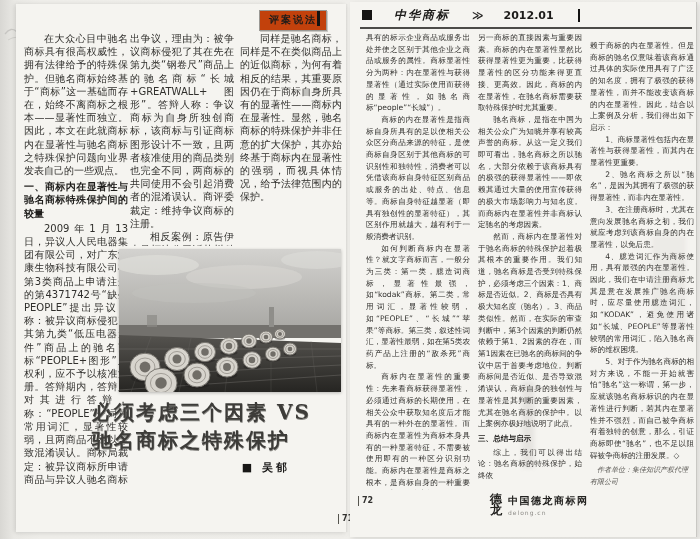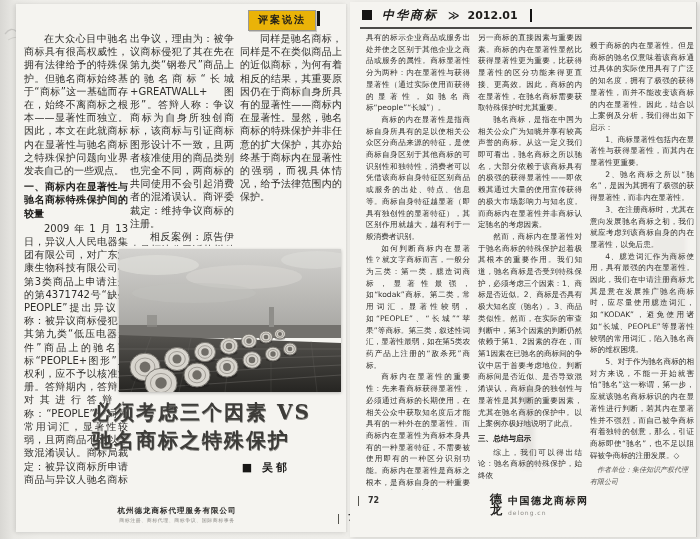--- a/index.html
+++ b/index.html
@@ -7,25 +7,25 @@
     width:700px;height:539px;position:relative;overflow:hidden;
     background:linear-gradient(90deg,#d8d7d3 0,#e9e8e4 14px,#eeede9 40px,#f0efeb 100%);
     font-family:"DejaVu Sans",sans-serif;color:#2e2d2b;
   }
   .page{position:absolute;background:#f5f4f0;}
   .page-left{left:16px;top:4px;width:330px;height:528px;
     box-shadow:-2px 0 4px rgba(0,0,0,.08),0 2px 5px rgba(0,0,0,.06);}
   .page-right{left:350px;top:2px;width:346px;height:535px;
     box-shadow:2px 2px 5px rgba(0,0,0,.10);border-right:1px solid #c9c8c4;}
   
-  .tagbox{position:absolute;left:232px;top:6px;padding:2px 9px 3px;
-    background:#eab308;border:1px solid #9a9995;font-size:10px;font-weight:bold;
+  .tagbox{position:absolute;left:243px;top:6px;padding:2px 9px 3px;
+    background:#c2410c;border:1px solid #9a9995;font-size:10px;font-weight:bold;
     color:#1d1c1a;letter-spacing:2px;box-shadow:1px 1px 0 #c9c8c4;}
   .tagbar{position:absolute;left:301px;top:7px;width:3px;height:15px;background:#141312;}
-  .mag-header{position:absolute;left:12px;top:5px;height:16px;display:flex;align-items:center;gap:10px;}
+  .mag-header{position:absolute;left:12px;top:5px;height:16px;display:flex;align-items:center;gap:22px;}
   .mag-square{width:10px;height:10px;background:#161514;}
   .mag-brand{font-family:"DejaVu Serif",serif;font-style:italic;font-weight:bold;
     font-size:12px;color:#1c1b19;letter-spacing:2px;}
   .mag-sep{font-size:11px;font-weight:bold;color:#2a2927;letter-spacing:-2px;}
   .mag-issue{font-size:11px;font-weight:bold;color:#1c1b19;}
   .mag-endbar{width:2px;height:13px;background:#141312;margin-left:2px;}
   .mag-rule{position:absolute;left:10px;top:25px;width:332px;height:2px;background:#4c4b48;}
   
   .col{position:absolute;text-align:justify;overflow:hidden;color:#302f2c;}
   .page-left .col{font-size:10px;line-height:13.2px;}
@@ -44,21 +44,21 @@
     font-family:"DejaVu Serif",serif;font-weight:bold;color:#3d3c39;
     font-size:20px;line-height:28px;letter-spacing:2px;
     text-shadow:0.6px 0.6px 0 #8a8985;}
   .author{position:absolute;left:178px;top:456px;width:96px;text-align:right;
     font-size:11px;font-weight:bold;color:#181716;letter-spacing:3px;}
   
   .company{position:absolute;left:86px;top:502px;width:150px;text-align:center;}
   .company .name{font-size:7.5px;font-weight:bold;color:#2c2b29;letter-spacing:1px;}
   .company .sub{font-size:5px;color:#8a8884;margin-top:1px;letter-spacing:.5px;}
   .pagenum{position:absolute;font-size:8px;font-weight:bold;color:#333230;
-    border-left:1.5px solid #55544f;padding-left:9px;line-height:10px;}
+    border-left:1.5px solid #55544f;padding-left:3px;line-height:10px;}
   .pn-left{left:322px;top:510px;}
   .pn-right{left:8px;top:494px;}
   .sitefooter{position:absolute;left:140px;top:492px;display:flex;align-items:center;gap:6px;}
   .dl-logo{display:flex;flex-direction:column;align-items:center;
     font-family:"DejaVu Serif",serif;font-weight:bold;font-size:12px;line-height:11px;
     color:#232220;transform:rotate(-2deg);}
   .dl-text .site{font-size:10px;font-weight:bold;color:#232220;letter-spacing:1.5px;}
   .dl-text .siteurl{font-size:6px;color:#8d8b87;letter-spacing:1px;margin-top:1px;}
   
   .scribble{position:absolute;left:2px;top:20px;width:44px;height:24px;opacity:.5;}
@@ -188,24 +188,20 @@
 
   <div class="title">
     <div>必须考虑三个因素 VS</div>
     <div>驰名商标之特殊保护</div>
   </div>
   <div class="author">
     <span>■</span>
     <span>吴郁</span>
   </div>
 
-  <div class="company">
-    <div class="name">杭州德龙商标代理服务有限公司</div>
-    <div class="sub">商标注册、商标代理、商标争议、国际商标事务</div>
-  </div>
   <div class="pagenum pn-left">71</div>
 </div>
 
 <div class="page page-right">
   <div class="mag-header">
     <span class="mag-square"></span>
     <span class="mag-brand">中华商标</span>
     <span class="mag-sep">≫</span>
     <span class="mag-issue">2012.01</span>
     <span class="mag-endbar"></span>

